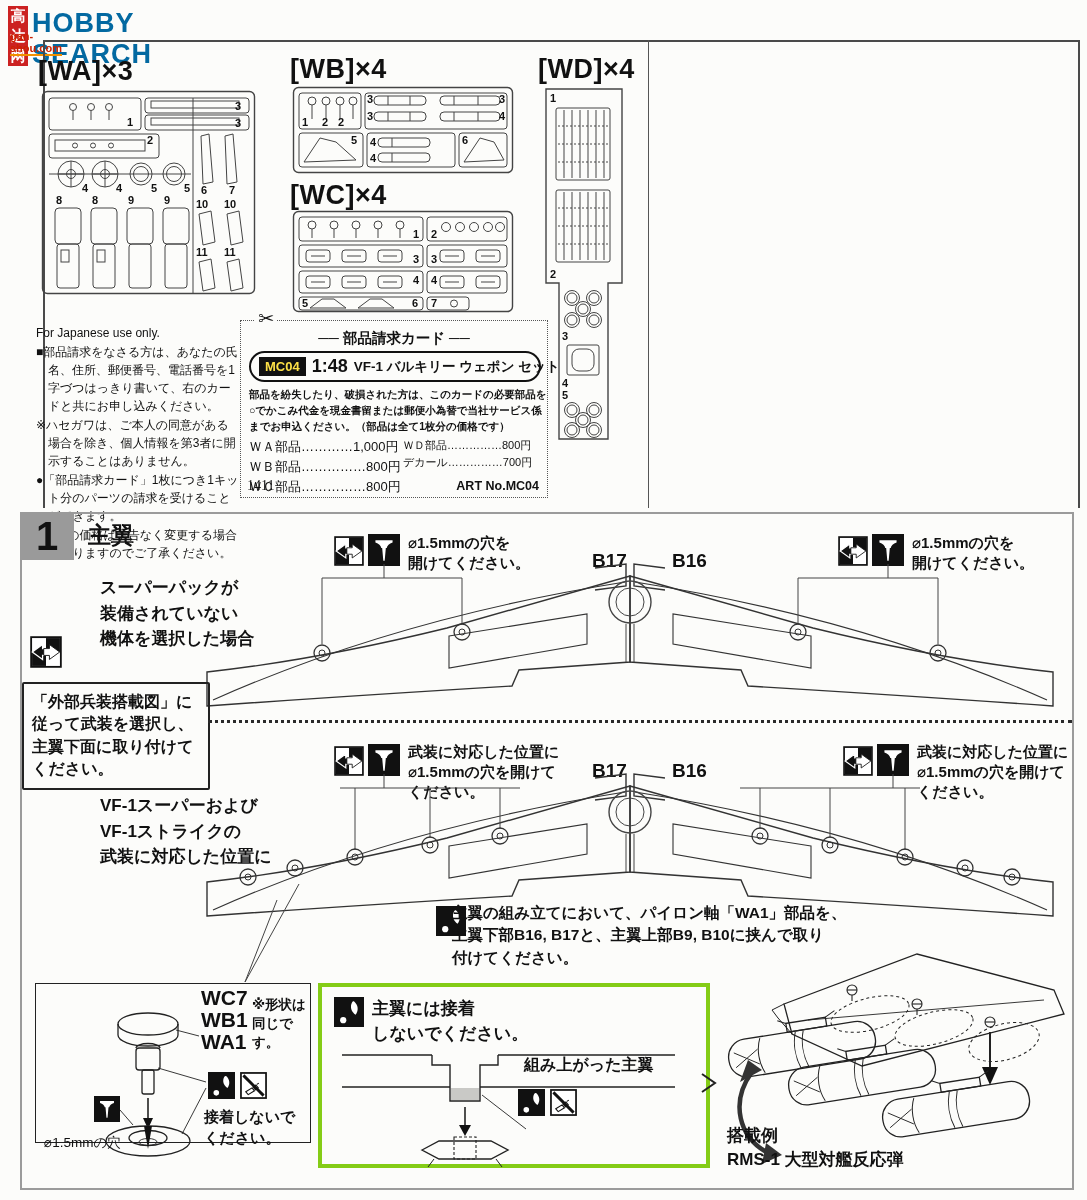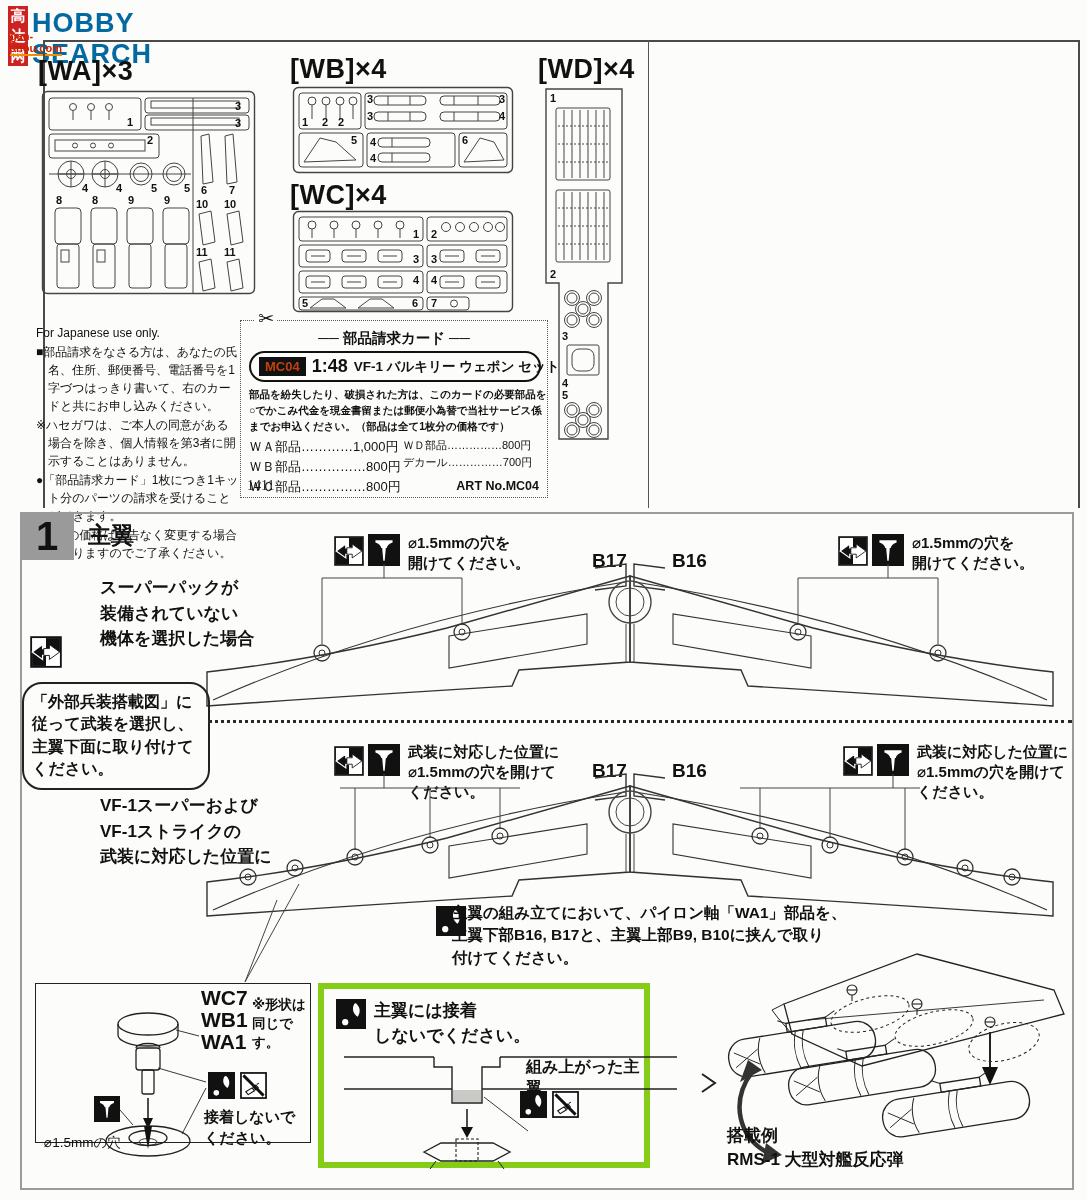--- a/index.html
+++ b/index.html
@@ -13,27 +13,27 @@
   svg text{font-family:"Liberation Sans","DejaVu Sans",sans-serif}
   .num{font-size:11px;font-weight:bold;fill:#111}
   .ln{stroke:#444;stroke-width:1;fill:none}
   .ln2{stroke:#444;stroke-width:1.4;fill:none}
   .sprue-label{font-size:27px;font-weight:bold;letter-spacing:0.5px}
   .topbox{border:2px solid #4a4a4a;border-bottom:none}
   .notice{font-size:12px;line-height:1.5;width:204px}
   .notice p{text-indent:-12px;padding-left:12px;margin-bottom:1px}
   .card{border:1.5px dotted #555;background:#fcfcfa}
   .pill{border:2px solid #111;border-radius:16px;display:flex;align-items:center;gap:6px;padding:0 8px}
-  .badge{background:#111;color:#c2410c;font-weight:bold;font-size:13px;padding:2px 6px}
+  .badge{background:#111;color:#fde047;font-weight:bold;font-size:13px;padding:2px 6px}
   .stepbox{border:2.5px solid #9b9b9b}
   .steptab{background:#9a9a9a;display:flex;align-items:center;justify-content:center}
   .callout{font-weight:bold;font-size:15px;line-height:1.32;white-space:pre-line}
   .case{font-weight:bold;font-size:17px;line-height:1.5;white-space:pre-line}
   .blabel{font-weight:bold;font-size:19px}
-  .sidenote{border:2.5px solid #222;border-radius:20px;padding:7px 8px;font-weight:bold;
+  .sidenote{border:2.5px solid #222;border-radius:2px;padding:7px 8px;font-weight:bold;
             font-size:16px;line-height:1.4;white-space:pre-line}
   .dotline{border-top:3px dotted #2a2a2a}
   .ic30{width:30px;height:30px}
   .ic27{width:27px;height:27px}
   .ic32{width:32px;height:32px}
   .wm-site{font-size:27px;font-weight:bold;color:#0369a1;letter-spacing:1px}
   .wm-logo span{display:inline-block;background:#cc2222;color:#fff;font-weight:bold;
        font-size:15px;width:20px;height:20px;line-height:20px;text-align:center;margin-right:1px}
   .wm-domain{font-size:11px;font-weight:bold;color:#cc2200;border-bottom:2px solid #f09000}
 </style>
@@ -552,21 +552,21 @@
         <use href="#ic-noglue"></use>
       </svg>
   <div class="abs pre b" style="left:168px;top:122px;font-size:15px;line-height:1.4">接着しないで
 ください。</div>
   <svg class="abs" style="left:58px;top:112px;width:26px;height:26px">
         <use href="#ic-drill"></use>
       </svg>
   <div class="abs" style="left:8px;top:150px;font-size:13.5px">⌀1.5mmの穴</div>
 </div>
 
-<div class="abs" style="left:318px;top:983px;width:332px;height:185px;border:6px solid #84cc16">
+<div class="abs" style="left:318px;top:983px;width:392px;height:185px;border:4px solid #84cc16">
   <svg class="abs ic30" style="left:12px;top:10px">
         <use href="#ic-attn"></use>
       </svg>
   <div class="abs pre b" style="left:50px;top:10px;font-size:17px;line-height:1.45">主翼には接着
 しないでください。</div>
   <svg class="abs" style="left:8px;top:50px" width="376" height="132" viewBox="0 0 376 132">
     <g fill="none" stroke="#222" stroke-width="1.4">
       <path d="M12,18 H102 M168,18 H345"></path>
       <path d="M102,18 V28 H120 V64 H150 V28 H168 V18"></path>
       <path d="M12,50 H120 M150,50 H345"></path>

